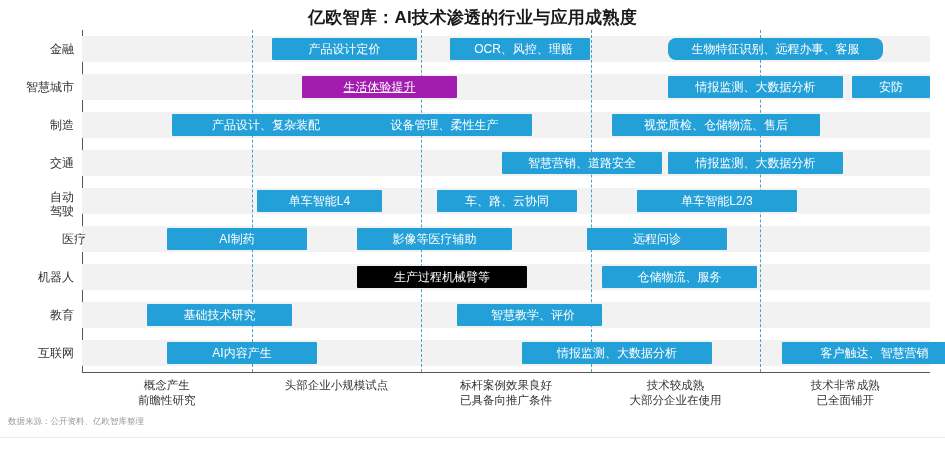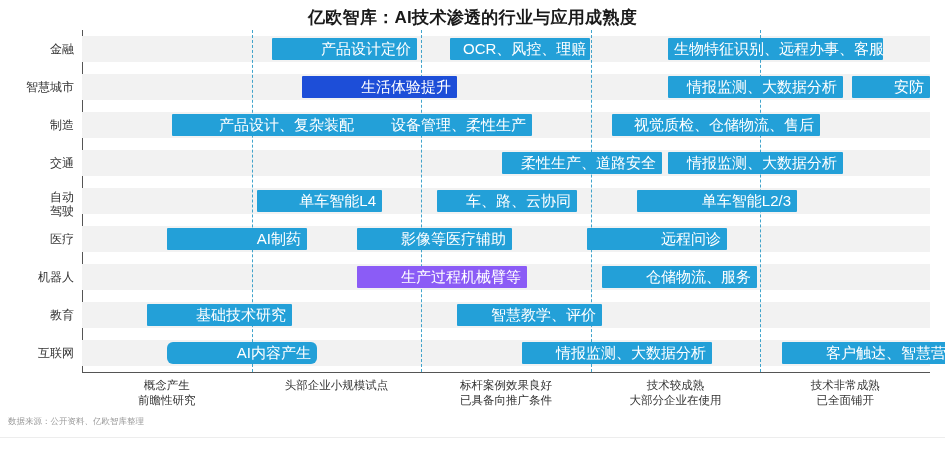--- a/index.html
+++ b/index.html
@@ -28,21 +28,21 @@
     opacity:.85;
   }
   .axisline{
     position:absolute;left:82px;top:372px;width:848px;height:1px;background:#555;
   }
   .vaxis{
     position:absolute;left:82px;top:30px;width:1px;height:343px;background:#555;
   }
   .bar{
     position:absolute;height:22px;background:#23a0d8;border-radius:1px;
-    color:#ffffff;font-size:15px;line-height:22px;text-align:right;
+    color:#ffffff;font-size:12px;line-height:22px;text-align:center;
     white-space:nowrap;box-sizing:border-box;padding:0 6px;
   }
   .xlabel{
     position:absolute;top:378px;font-size:11.5px;color:#333;text-align:center;
     line-height:15px;
   }
   .footer{
     position:absolute;left:8px;bottom:22px;font-size:8.5px;color:#9a9a9a;
   }
   .footrule{
@@ -68,40 +68,40 @@
       <div class="rowband" style="top: 196px;"></div>
       <div class="rowband" style="top: 234px;"></div>
       <div class="rowband" style="top: 272px;"></div>
       <div class="rowband" style="top: 310px;"></div>
       <div class="vline" style="left: 169.6px;"></div>
       <div class="vline" style="left: 339.2px;"></div>
       <div class="vline" style="left: 508.8px;"></div>
       <div class="vline" style="left: 678.4px;"></div>
       <div class="bar" style="left: 190px; width: 145px; top: 8px; background: rgb(35, 160, 216);">产品设计定价</div>
       <div class="bar" style="left: 368px; width: 140px; top: 8px; background: rgb(35, 160, 216); padding-left: 13px;">OCR、风控、理赔</div>
-      <div class="bar" style="left: 586px; width: 215px; top: 8px; background: rgb(35, 160, 216);">生物特征识别、远程办事、客服</div>
-      <div class="bar" style="left: 220px; width: 155px; top: 46px; background: #1d4ed8;">生活体验提升</div>
+      <div class="bar" style="left: 586px; width: 215px; top: 8px; background: rgb(35, 160, 216); border-radius: 8px;">生物特征识别、远程办事、客服</div>
+      <div class="bar" style="left: 220px; width: 155px; top: 46px; background: #a21caf; text-decoration: underline;">生活体验提升</div>
       <div class="bar" style="left: 586px; width: 175px; top: 46px; background: rgb(35, 160, 216);">情报监测、大数据分析</div>
       <div class="bar" style="left: 770px; width: 78px; top: 46px; background: rgb(35, 160, 216);">安防</div>
       <div class="bar" style="left: 90px; width: 188px; top: 84px; background: rgb(35, 160, 216);">产品设计、复杂装配</div>
       <div class="bar" style="left: 275px; width: 175px; top: 84px; background: rgb(35, 160, 216);">设备管理、柔性生产</div>
       <div class="bar" style="left: 530px; width: 208px; top: 84px; background: rgb(35, 160, 216);">视觉质检、仓储物流、售后</div>
-      <div class="bar" style="left: 420px; width: 160px; top: 122px; background: rgb(35, 160, 216);">柔性生产、道路安全</div>
+      <div class="bar" style="left: 420px; width: 160px; top: 122px; background: rgb(35, 160, 216);">智慧营销、道路安全</div>
       <div class="bar" style="left: 586px; width: 175px; top: 122px; background: rgb(35, 160, 216);">情报监测、大数据分析</div>
       <div class="bar" style="left: 175px; width: 125px; top: 160px; background: rgb(35, 160, 216);">单车智能L4</div>
       <div class="bar" style="left: 355px; width: 140px; top: 160px; background: rgb(35, 160, 216);">车、路、云协同</div>
       <div class="bar" style="left: 555px; width: 160px; top: 160px; background: rgb(35, 160, 216);">单车智能L2/3</div>
       <div class="bar" style="left: 85px; width: 140px; top: 198px; background: rgb(35, 160, 216);">AI制药</div>
       <div class="bar" style="left: 275px; width: 155px; top: 198px; background: rgb(35, 160, 216);">影像等医疗辅助</div>
       <div class="bar" style="left: 505px; width: 140px; top: 198px; background: rgb(35, 160, 216);">远程问诊</div>
-      <div class="bar" style="left: 275px; width: 170px; top: 236px; background: #8b5cf6;">生产过程机械臂等</div>
+      <div class="bar" style="left: 275px; width: 170px; top: 236px; background: #000000;">生产过程机械臂等</div>
       <div class="bar" style="left: 520px; width: 155px; top: 236px; background: rgb(35, 160, 216);">仓储物流、服务</div>
       <div class="bar" style="left: 65px; width: 145px; top: 274px; background: rgb(35, 160, 216);">基础技术研究</div>
       <div class="bar" style="left: 375px; width: 145px; top: 274px; background: rgb(35, 160, 216); padding-left: 13px;">智慧教学、评价</div>
-      <div class="bar" style="left: 85px; width: 150px; top: 312px; background: rgb(35, 160, 216); border-radius: 6px;">AI内容产生</div>
+      <div class="bar" style="left: 85px; width: 150px; top: 312px; background: rgb(35, 160, 216);">AI内容产生</div>
       <div class="bar" style="left: 440px; width: 190px; top: 312px; background: rgb(35, 160, 216);">情报监测、大数据分析</div>
       <div class="bar" style="left: 700px; width: 185px; top: 312px; background: rgb(35, 160, 216);">客户触达、智慧营销</div>
     </div>
 
   <div id="rowlabels">
       <div class="rowlabel" style="top: 42px;">
         <div>金融</div>
       </div>
       <div class="rowlabel" style="top: 80px;">
         <div>智慧城市</div>
@@ -109,21 +109,21 @@
       <div class="rowlabel" style="top: 118px;">
         <div>制造</div>
       </div>
       <div class="rowlabel" style="top: 156px;">
         <div>交通</div>
       </div>
       <div class="rowlabel" style="top: 190px;">
         <div>自动</div>
         <div>驾驶</div>
       </div>
-      <div class="rowlabel" style="top: 232px;">
+      <div class="rowlabel" style="top: 232px; padding-left: 12px;">
         <div>医疗</div>
       </div>
       <div class="rowlabel" style="top: 270px;">
         <div>机器人</div>
       </div>
       <div class="rowlabel" style="top: 308px;">
         <div>教育</div>
       </div>
       <div class="rowlabel" style="top: 346px;">
         <div>互联网</div>

